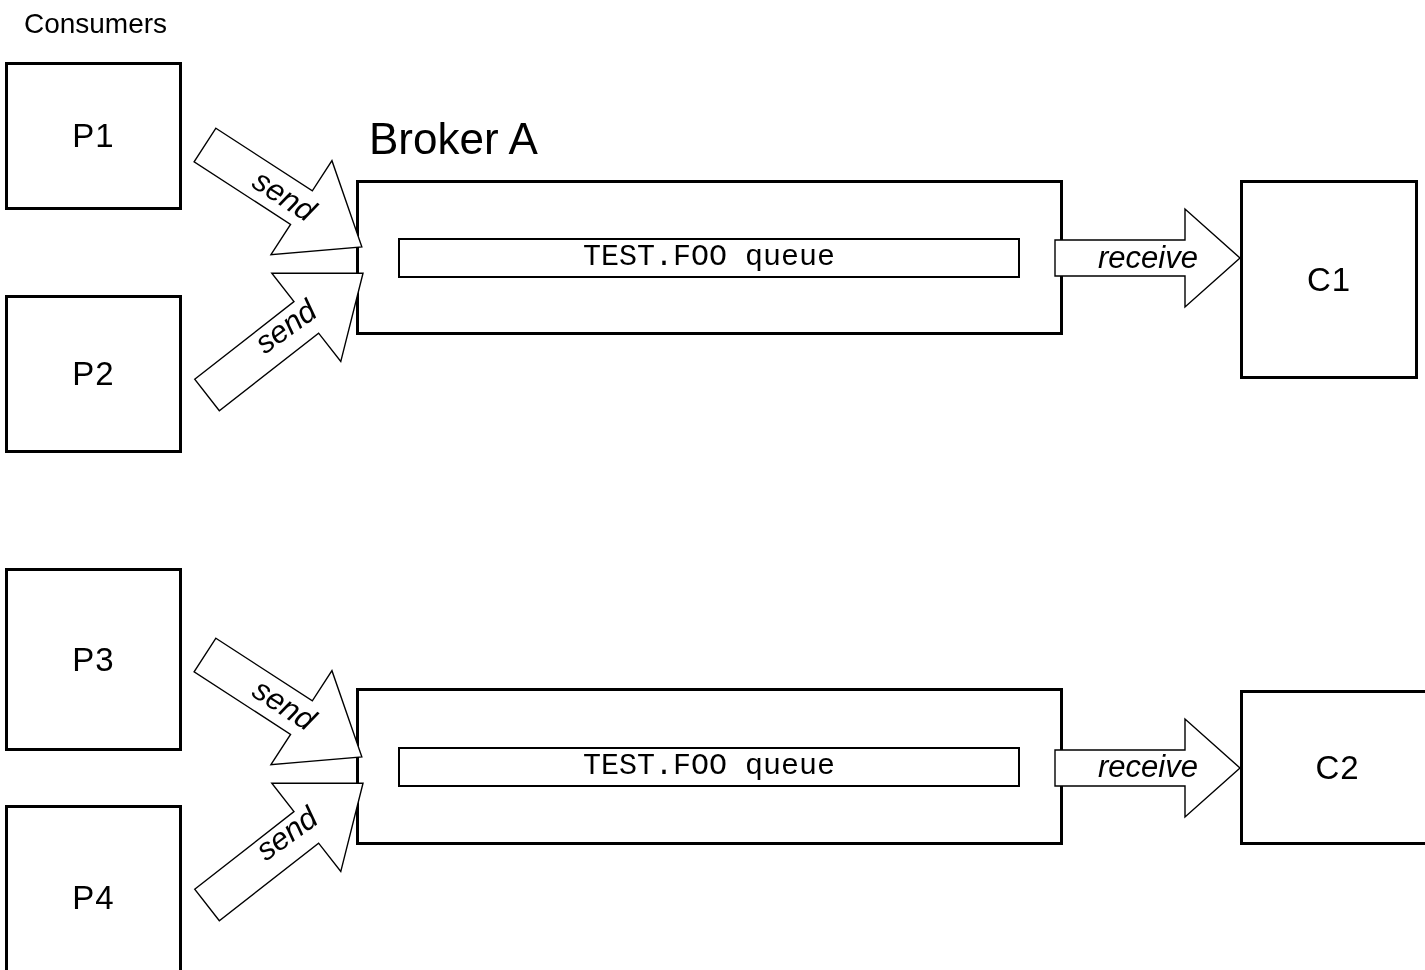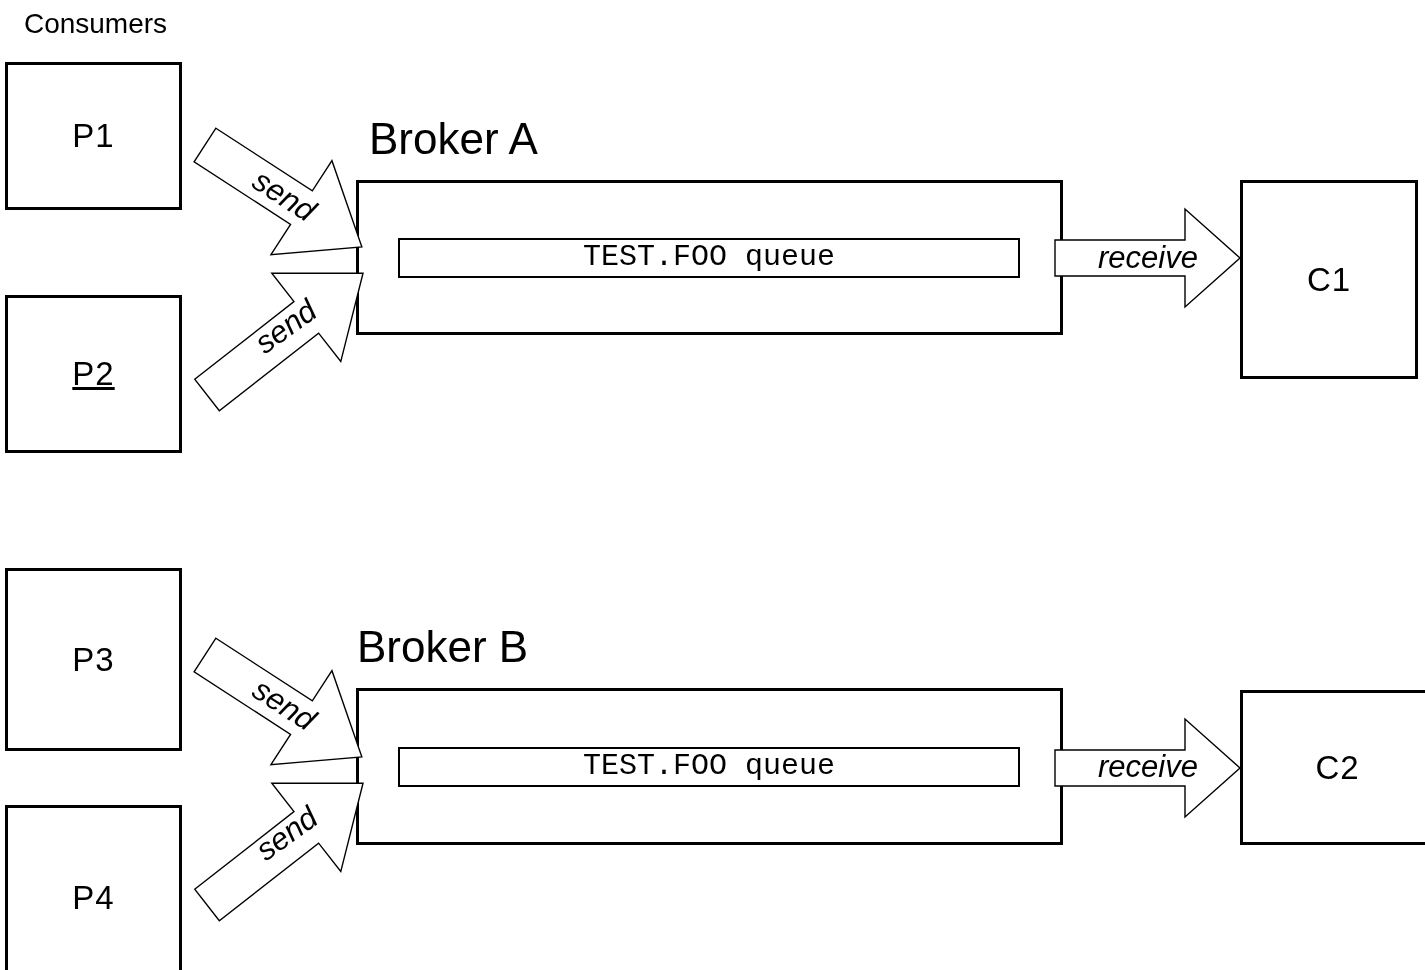--- a/index.html
+++ b/index.html
@@ -45,21 +45,21 @@
   .section-label {
     position: absolute;
     font-size: 28px;
     text-align: center;
     z-index: 3;
   }
   #producers-title { left: 18px; top: 8px; width: 155px; }
   #consumers-title { left: 1240px; top: 66px; width: 180px; }
 
   #p1 { left: 5px;  top: 62px;  width: 177px; height: 148px; }
-  #p2 { left: 5px;  top: 295px; width: 177px; height: 158px; text-decoration: underline; }
+  #p2 { left: 5px;  top: 295px; width: 177px; height: 158px; }
   #p3 { left: 5px;  top: 568px; width: 177px; height: 183px; }
   #p4 { left: 5px;  top: 805px; width: 177px; height: 186px; }
   #c1 { left: 1240px; top: 180px; width: 178px; height: 199px; }
   #c2 { left: 1240px; top: 690px; width: 195px; height: 155px; }
 
   #broker-a-box { left: 356px; top: 180px; width: 707px; height: 155px; }
   #broker-b-box { left: 356px; top: 688px; width: 707px; height: 157px; }
 
   .broker-title {
     position: absolute;
@@ -133,21 +133,20 @@
   <div class="box" id="p4">
     <span class="node-label">P4</span>
   </div>
 
   <div class="broker-title" id="broker-a-title">Broker A</div>
   <div class="box" id="broker-a-box"></div>
   <div class="queue-box" id="queue-a">
     <span class="queue-label">TEST.FOO queue</span>
   </div>
 
-  <div class="broker-title" id="broker-b-title">Broker B</div>
   <div class="box" id="broker-b-box"></div>
   <div class="queue-box" id="queue-b">
     <span class="queue-label">TEST.FOO queue</span>
   </div>
 
   <div class="box" id="c1">
     <span class="node-label">C1</span>
   </div>
   <div class="box" id="c2">
     <span class="node-label">C2</span>

